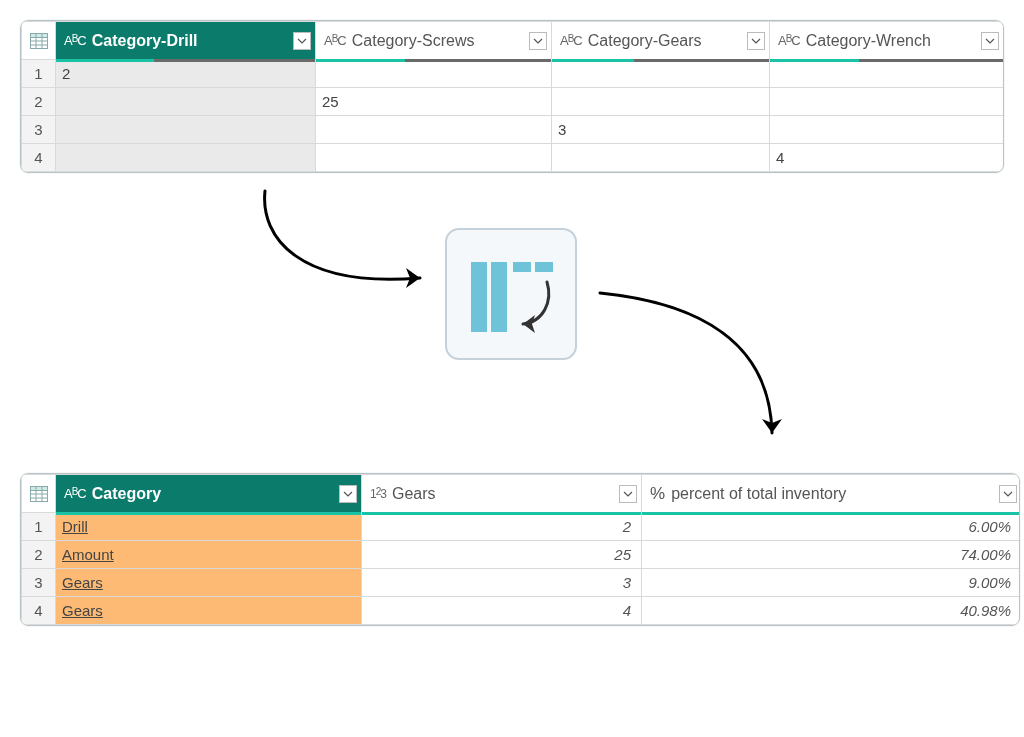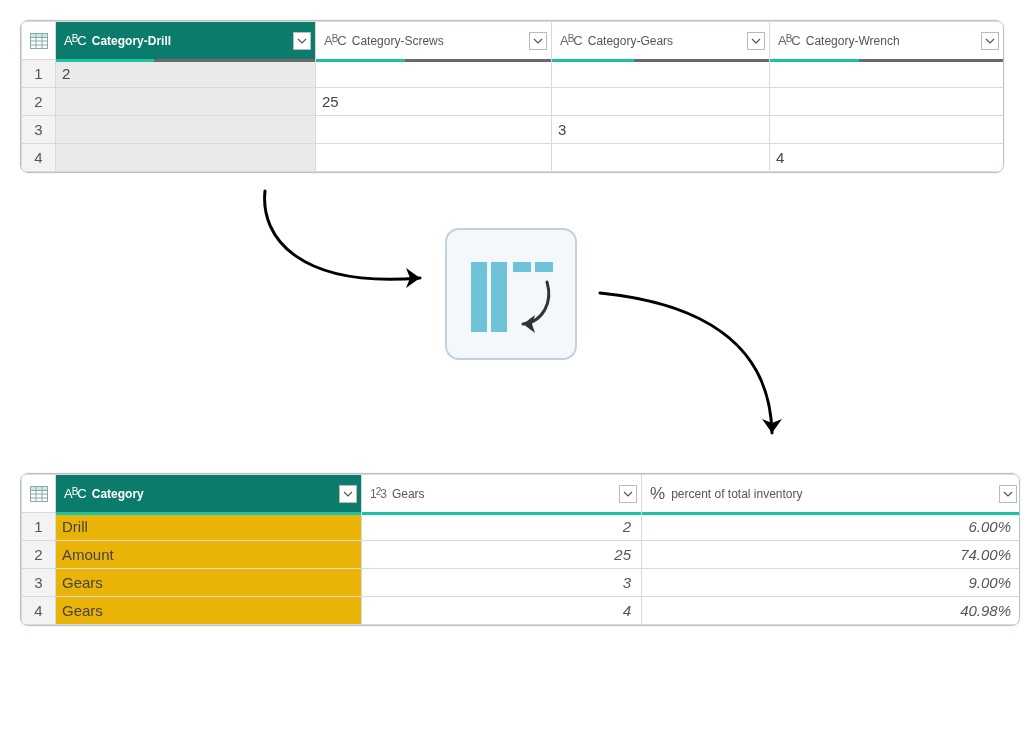--- a/index.html
+++ b/index.html
@@ -54,21 +54,21 @@
   th .hdr-inner {
     display: flex;
     align-items: center;
     height: 100%;
     padding: 0 4px 0 8px;
     gap: 6px;
   }
   th .hdr-label {
     flex: 1;
     font-weight: 500;
-    font-size: 12px;
+    font-size: 16px;
     overflow: hidden;
     text-overflow: ellipsis;
   }
   th.sel .hdr-label { color: #fff; font-weight: 600; }
 
   th .dropdown-btn {
     width: 18px;
     height: 18px;
     border: 1px solid #bbb;
     background: #fff;
@@ -113,21 +113,21 @@
 
   
   .top td.selcol { background: #eaeaea; }
 
   
   .bot col.c0 { width: 34px; }
   .bot col.c1 { width: 306px; }
   .bot col.c2 { width: 280px; }
   .bot col.c3 { width: 380px; }
 
-  .bot td.selcol { background: #eab308; }
+  .bot td.selcol { background: #fdba74; text-decoration: underline; }
 
   .numcell { text-align: right; font-style: italic; padding-right: 10px; color:#555;}
   .txtcell { text-align: left; }
 
   
   th.corner {
     background: #fff;
     width: 34px;
     padding: 0;
   }

